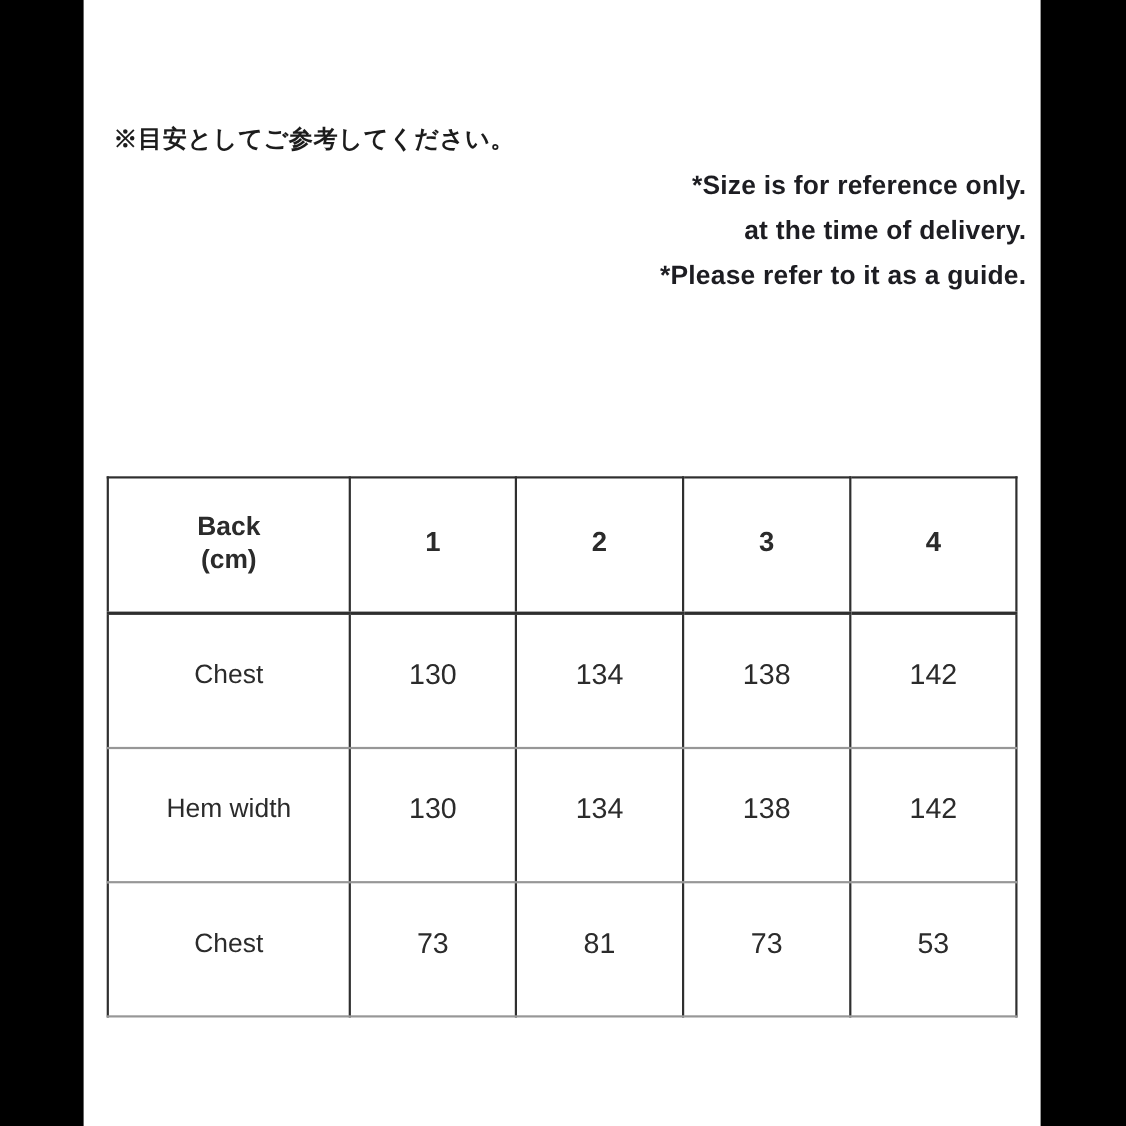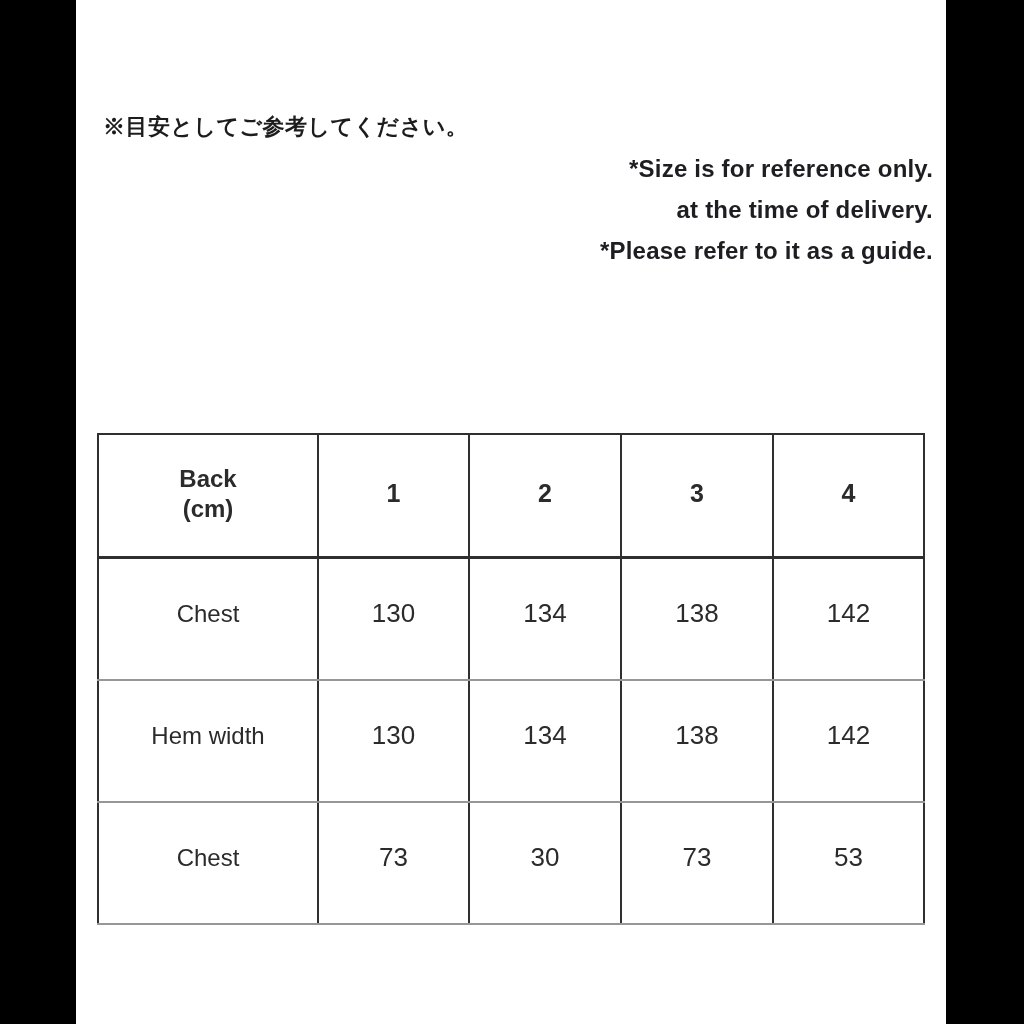--- a/index.html
+++ b/index.html
@@ -109,20 +109,20 @@
       <tr class="data-row">
         <td class="row-label">Hem width</td>
         <td class="cell-value">130</td>
         <td class="cell-value">134</td>
         <td class="cell-value">138</td>
         <td class="cell-value">142</td>
       </tr>
       <tr class="data-row">
         <td class="row-label">Chest</td>
         <td class="cell-value">73</td>
-        <td class="cell-value">30</td>
+        <td class="cell-value">81</td>
         <td class="cell-value">73</td>
         <td class="cell-value">53</td>
       </tr>
     </tbody>
   </table>
 
 </div>
 
 </body></html>

